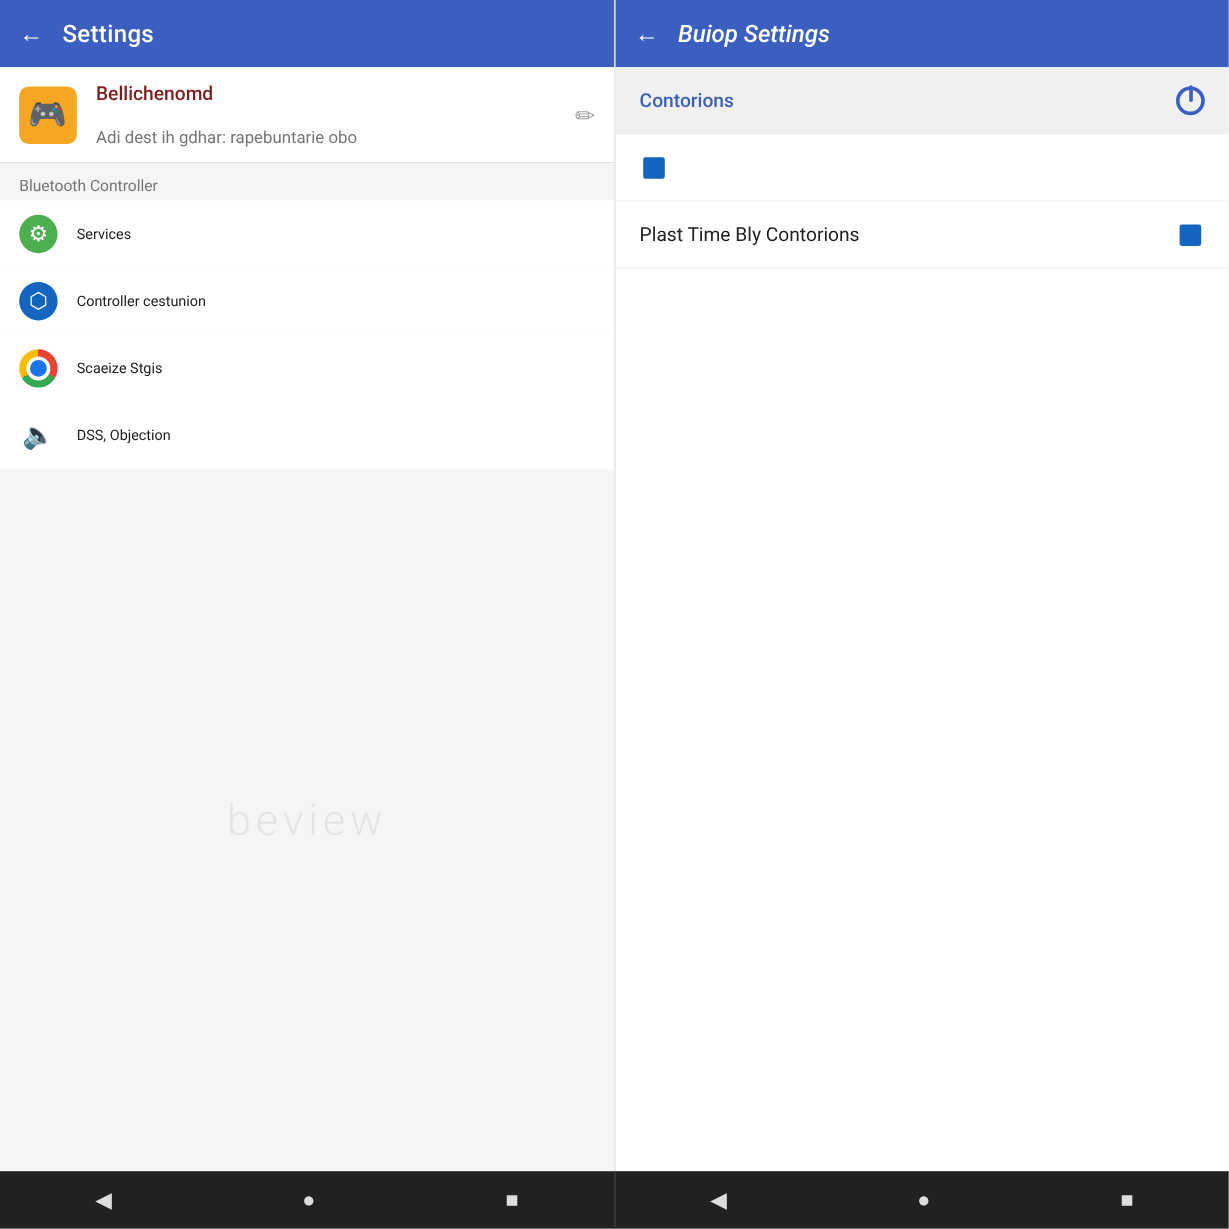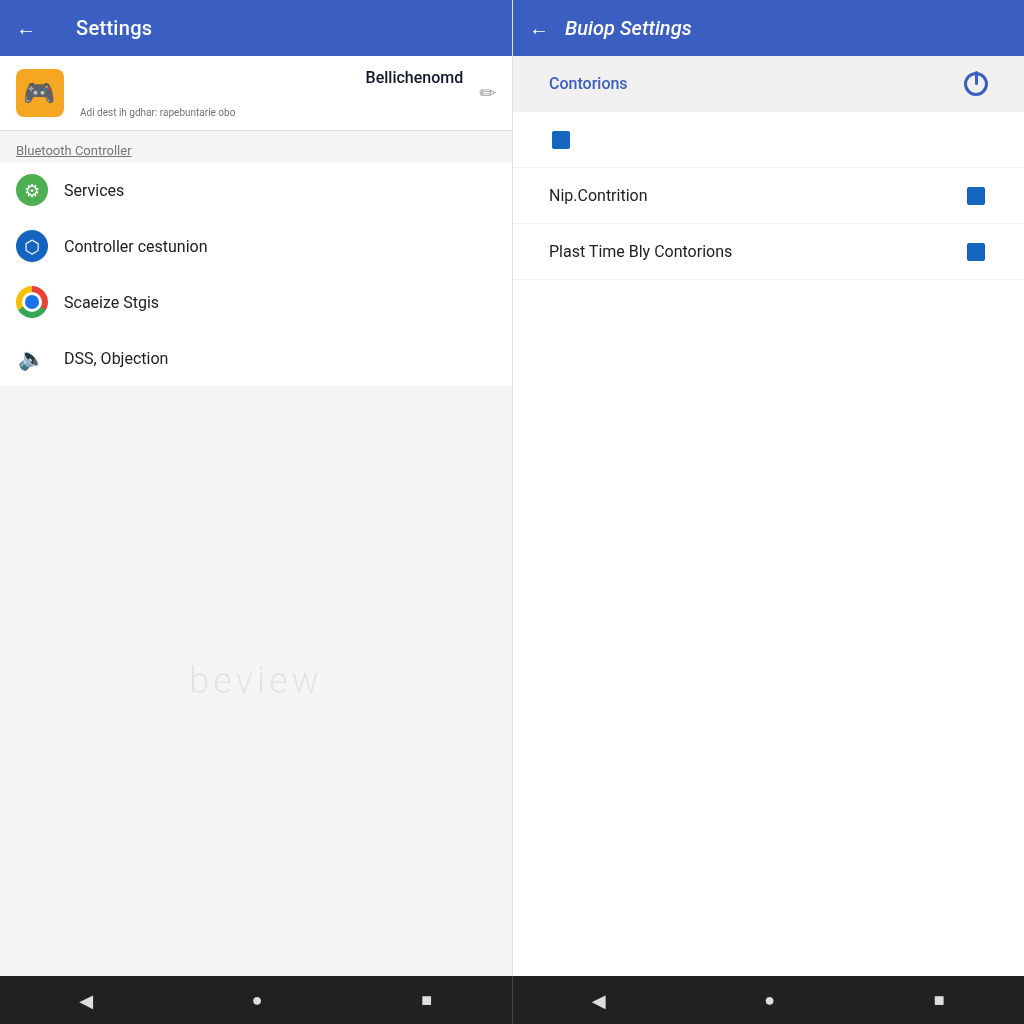--- a/index.html
+++ b/index.html
@@ -40,21 +40,20 @@
       color: white;
       font-size: 20px;
       cursor: pointer;
     }
 
     .left-header .title {
       color: white;
       font-size: 20px;
       font-weight: 500;
       letter-spacing: 0.3px;
-      margin-left: 24px;
     }
 
     .device-row {
       background: white;
       display: flex;
       align-items: center;
       padding: 12px 16px;
       gap: 16px;
       border-bottom: 1px solid #e0e0e0;
     }
@@ -71,40 +70,38 @@
       flex-shrink: 0;
     }
 
     .device-info {
       flex: 1;
     }
 
     .device-name {
       font-size: 16px;
       font-weight: 500;
-      color: #0f172a;
-      text-align: right;
+      color: #7f1d1d;
     }
 
     .device-desc {
-      font-size: 10px;
+      font-size: 14px;
       color: #757575;
       margin-top: 20px;
     }
 
     .edit-icon {
       color: #9e9e9e;
       font-size: 20px;
     }
 
     .section-label {
       padding: 12px 16px 4px 16px;
       font-size: 13px;
       color: #757575;
-      text-decoration: underline;
     }
 
     .nav-item {
       background: white;
       display: flex;
       align-items: center;
       padding: 0 16px;
       height: 56px;
       gap: 16px;
       cursor: pointer;
@@ -114,21 +111,21 @@
       width: 32px;
       height: 32px;
       display: flex;
       align-items: center;
       justify-content: center;
       font-size: 22px;
       flex-shrink: 0;
     }
 
     .nav-label {
-      font-size: 16px;
+      font-size: 12px;
       color: #212121;
     }
 
     
     .icon-gear {
       background: #4caf50;
       border-radius: 50%;
       color: white;
       font-size: 18px;
     }
@@ -174,21 +171,21 @@
     .right-header .title {
       color: white;
       font-size: 20px;
       font-weight: 500;
       font-style: italic;
     }
 
     .right-list-item {
       display: flex;
       align-items: center;
-      padding: 0 36px;
+      padding: 0 20px;
       height: 56px;
       border-bottom: 1px solid #f0f0f0;
       cursor: pointer;
     }
 
     .right-list-item.active {
       background: #f0f0f0;
     }
 
     .right-item-label {
@@ -364,26 +361,20 @@
         <div class="power-icon"></div>
       </div>
     </div>
 
     <div class="right-list-item">
       <div class="right-item-icon">
         <div class="blue-square"></div>
       </div>
     </div>
 
-    <div class="right-list-item">
-      <span class="right-item-label">Nip.Contrition</span>
-      <div class="right-item-icon">
-        <div class="blue-square"></div>
-      </div>
-    </div>
 
     <div class="right-list-item">
       <span class="right-item-label">Plast Time Bly Contorions</span>
       <div class="right-item-icon">
         <div class="blue-square"></div>
       </div>
     </div>
 
     <div style="flex:1;"></div>
   </div>

